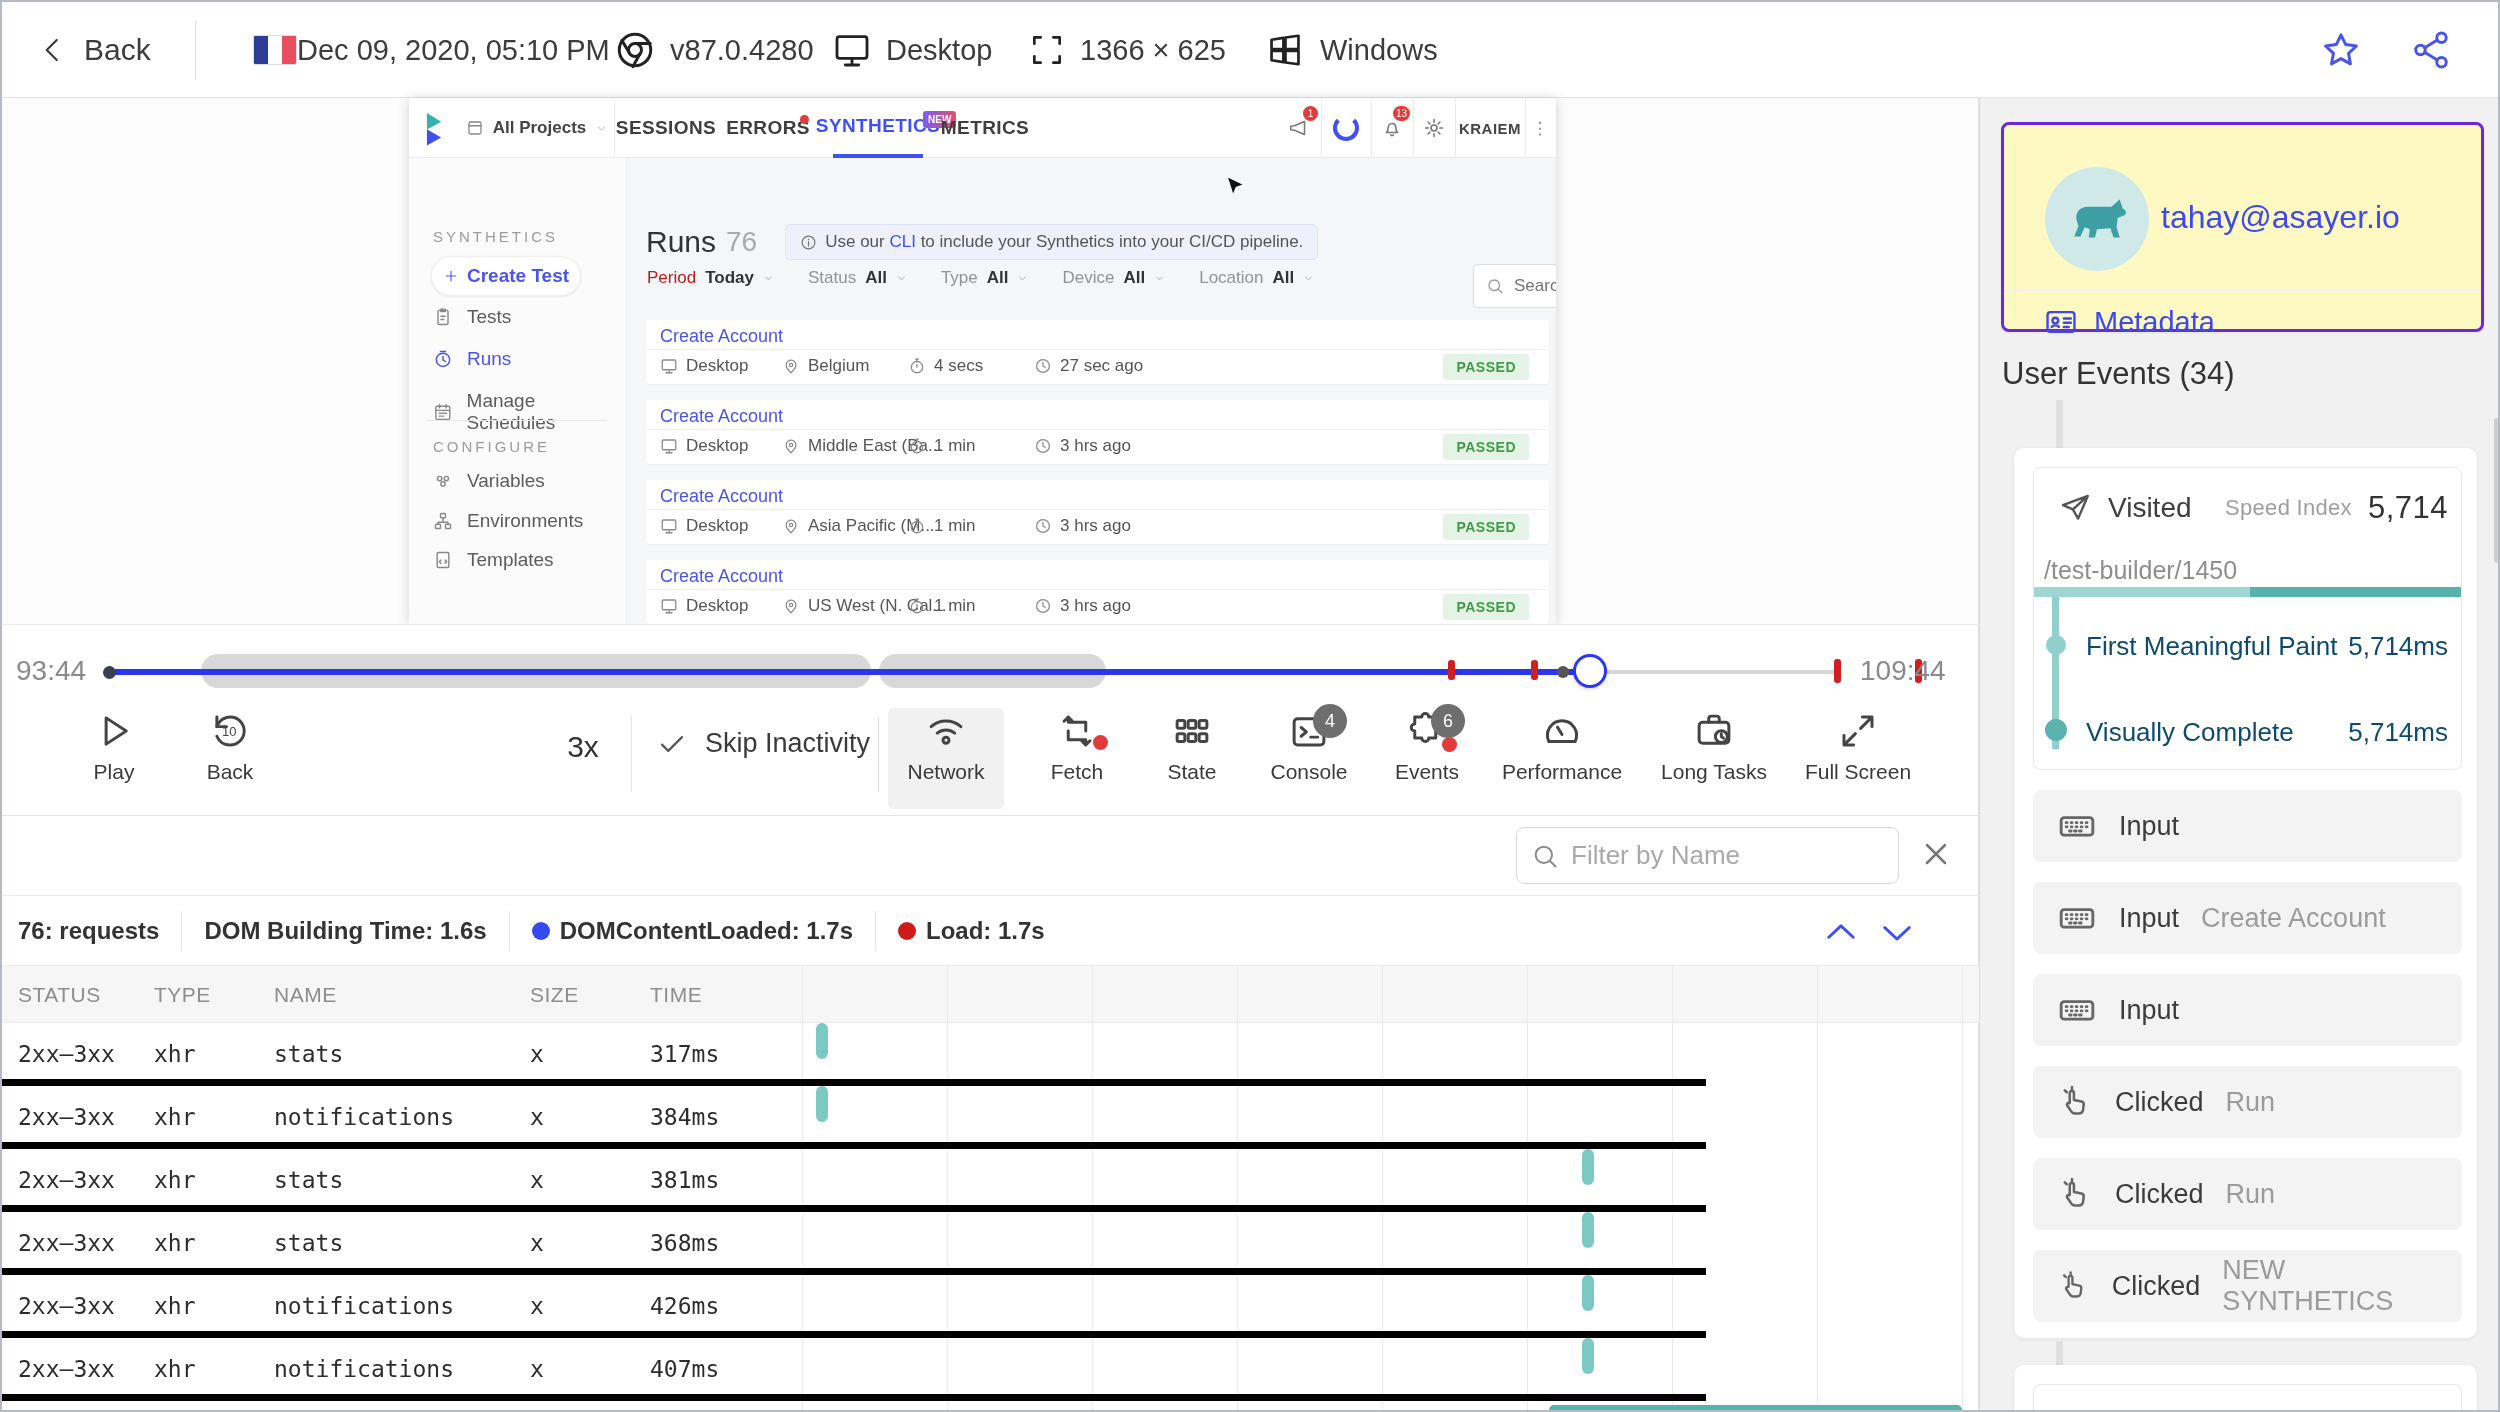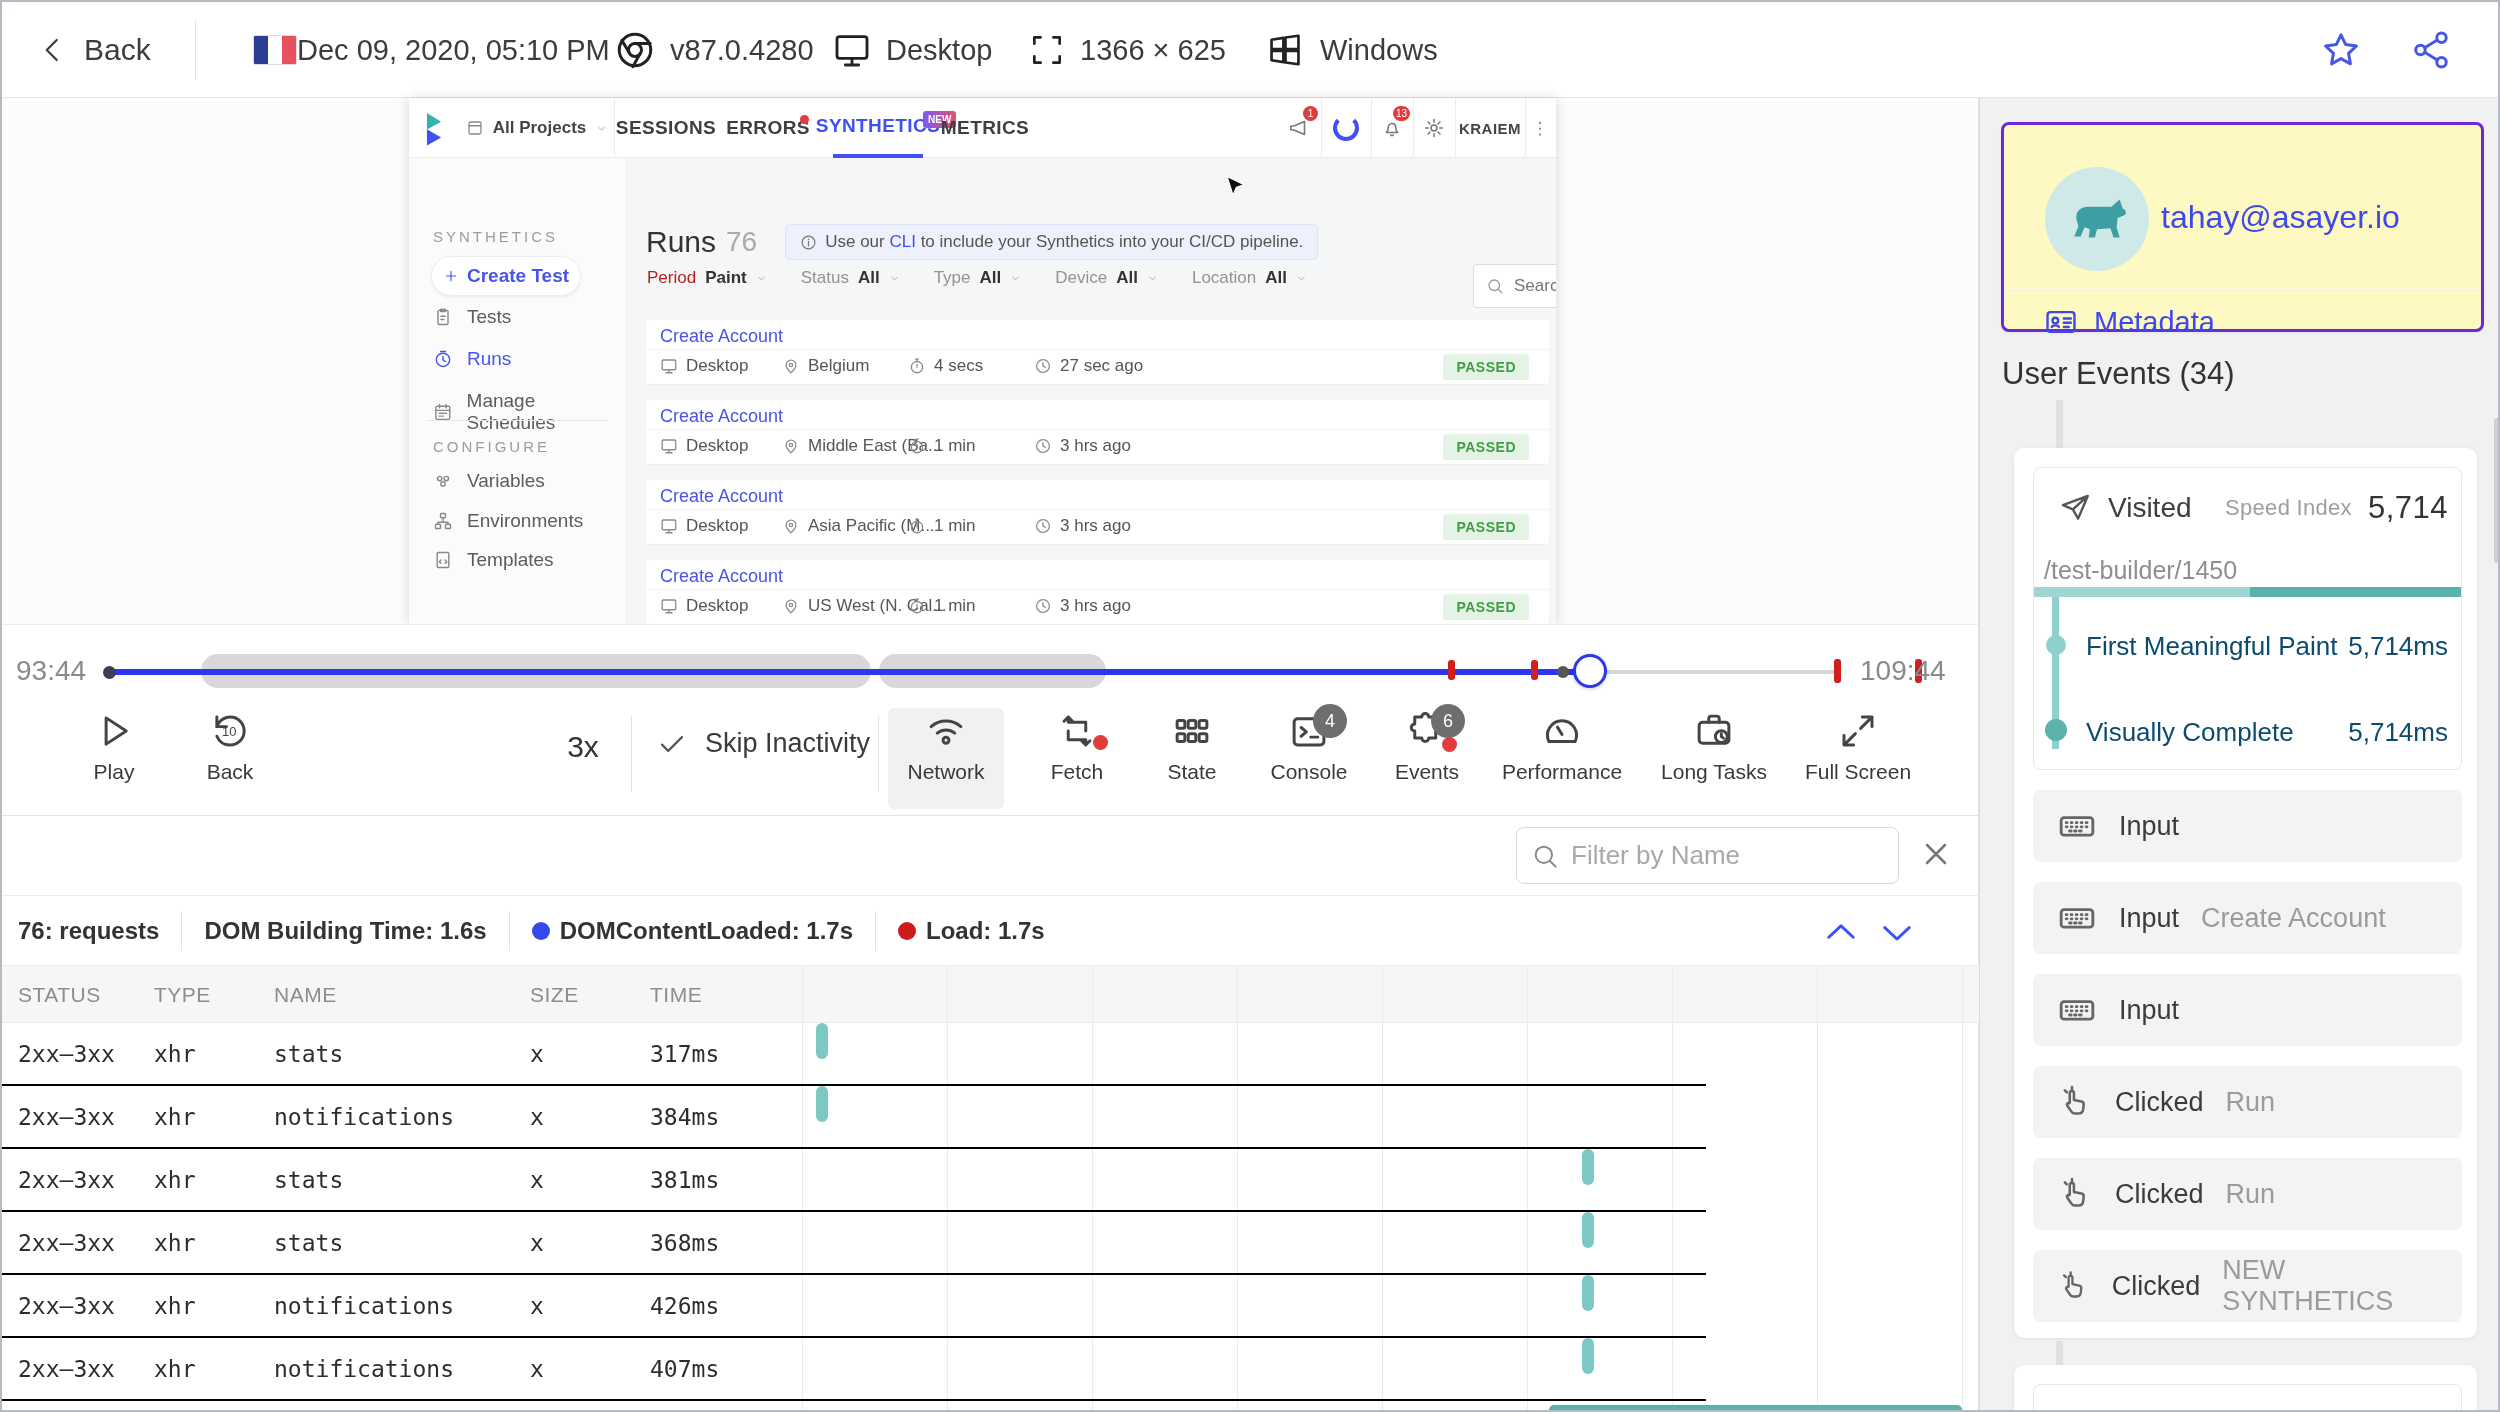--- a/index.html
+++ b/index.html
@@ -52,21 +52,21 @@
   .nfilter input{border:0;outline:0;font-size:26px;color:#555;width:290px;font-family:"Liberation Sans",sans-serif;background:transparent}
   .nfilter input::placeholder{color:#a9a9a9}
   .infobar{position:absolute;left:0;top:80px;width:1977px;height:70px;border-bottom:1px solid #ececec;display:flex;align-items:center;padding-left:16px;gap:22px}
   .infobar .it{font-size:24px;font-weight:700;color:#333;display:flex;align-items:center;gap:10px}
   .infobar .dv{width:1px;height:40px;background:#e4e4e4}
   .dot{width:18px;height:18px;border-radius:50%}
   .nthead{position:absolute;left:0;top:150px;width:1977px;height:57px;background:#f6f6f6;border-bottom:1px solid #e9e9e9;font-size:21px;color:#8d8d8d;letter-spacing:.5px}
   .nthead span{position:absolute;top:0;line-height:57px}
   .gridlines{position:absolute;left:800px;top:150px;width:1161px;height:449px;background:repeating-linear-gradient(90deg,#ebebeb 0 1px,transparent 1px 145px);pointer-events:none}
   .ntrows{position:absolute;left:0;top:207px;width:1977px;height:392px;overflow:hidden}
-  .ntrow{position:relative;width:1704px;height:63px;border-bottom:2px solid #000000;font-family:"DejaVu Sans Mono","Liberation Mono",monospace;font-size:23px;color:#2d2d2d}
+  .ntrow{position:relative;width:1704px;height:63px;border-bottom:7px solid #000000;font-family:"DejaVu Sans Mono","Liberation Mono",monospace;font-size:23px;color:#2d2d2d}
   .ntrow span{position:absolute;top:0;line-height:63px}
   .wbar{position:absolute;top:14px;width:12px;height:36px;border-radius:6px;background:#7cc8c3}
   .hscroll{position:absolute;left:1547px;top:589px;width:413px;height:10px;border-radius:5px;background:#56b4ae}
   
   .rightbar{position:absolute;left:1977px;top:96px;width:523px;height:1316px;background:#f1f1f2;border-left:1px solid #dcdcdc}
   .ucard{position:absolute;left:21px;top:24px;width:483px;height:210px;background:#fef9c3;border:3px solid #6d28d9;border-radius:8px;box-shadow:0 1px 3px rgba(0,0,0,.05)}
   .avatar{position:absolute;left:41px;top:42px;width:104px;height:104px;border-radius:50%;background:#cfe8e8;display:flex;align-items:center;justify-content:center}
   .email{position:absolute;left:157px;top:74px;font-size:32px;color:#3d49ec}
   .ucard .div{position:absolute;left:0;top:165px;width:100%;height:1px;background:#eee}
   .meta{position:absolute;left:40px;top:180px;display:flex;align-items:center;gap:16px;color:#3d49ec;font-size:29px}
@@ -273,21 +273,21 @@
                 <circle cx="12" cy="12" r="9"></circle>
                 <path d="M12 10.5V17M12 7.2v.4"></path>
               </svg>
             <span><span>Use our </span><a style="color:#3f51f5;text-decoration:none">CLI</a><span> to include your Synthetics into your CI/CD pipeline.</span></span>
           </span>
         </div>
         <div class="abs flex" style="left:20px;top:110px;gap:34px">
 
         <span class="flex" style="gap:9px;font-size:17px">
               <span style="color:#b91c1c">Period</span>
-              <span style="color:#333;font-weight:700">Paint</span>
+              <span style="color:#333;font-weight:700">Today</span>
               <svg class="ic" width="11" height="11" viewBox="0 0 24 24" style="color:#999">
                 <path d="M6 9l6 6 6-6"></path>
               </svg>
             </span>
             <span class="flex" style="gap:9px;font-size:17px">
               <span style="color:#939393">Status</span>
               <span style="color:#333;font-weight:700">All</span>
               <svg class="ic" width="11" height="11" viewBox="0 0 24 24" style="color:#999">
                 <path d="M6 9l6 6 6-6"></path>
               </svg>

